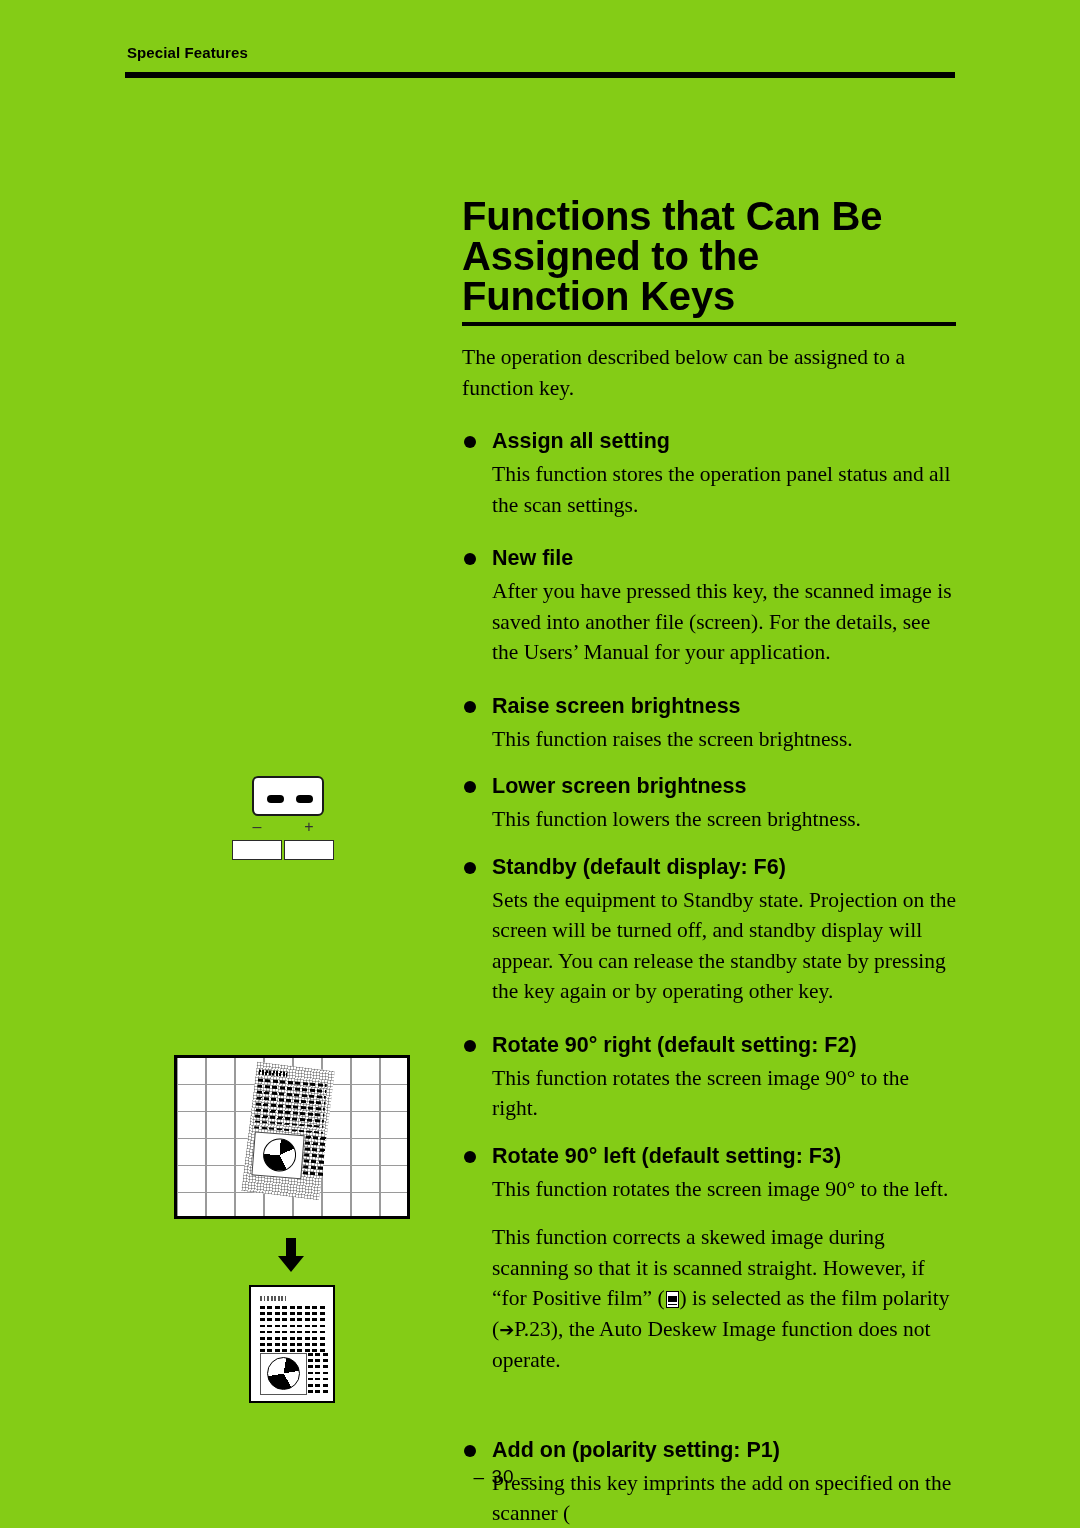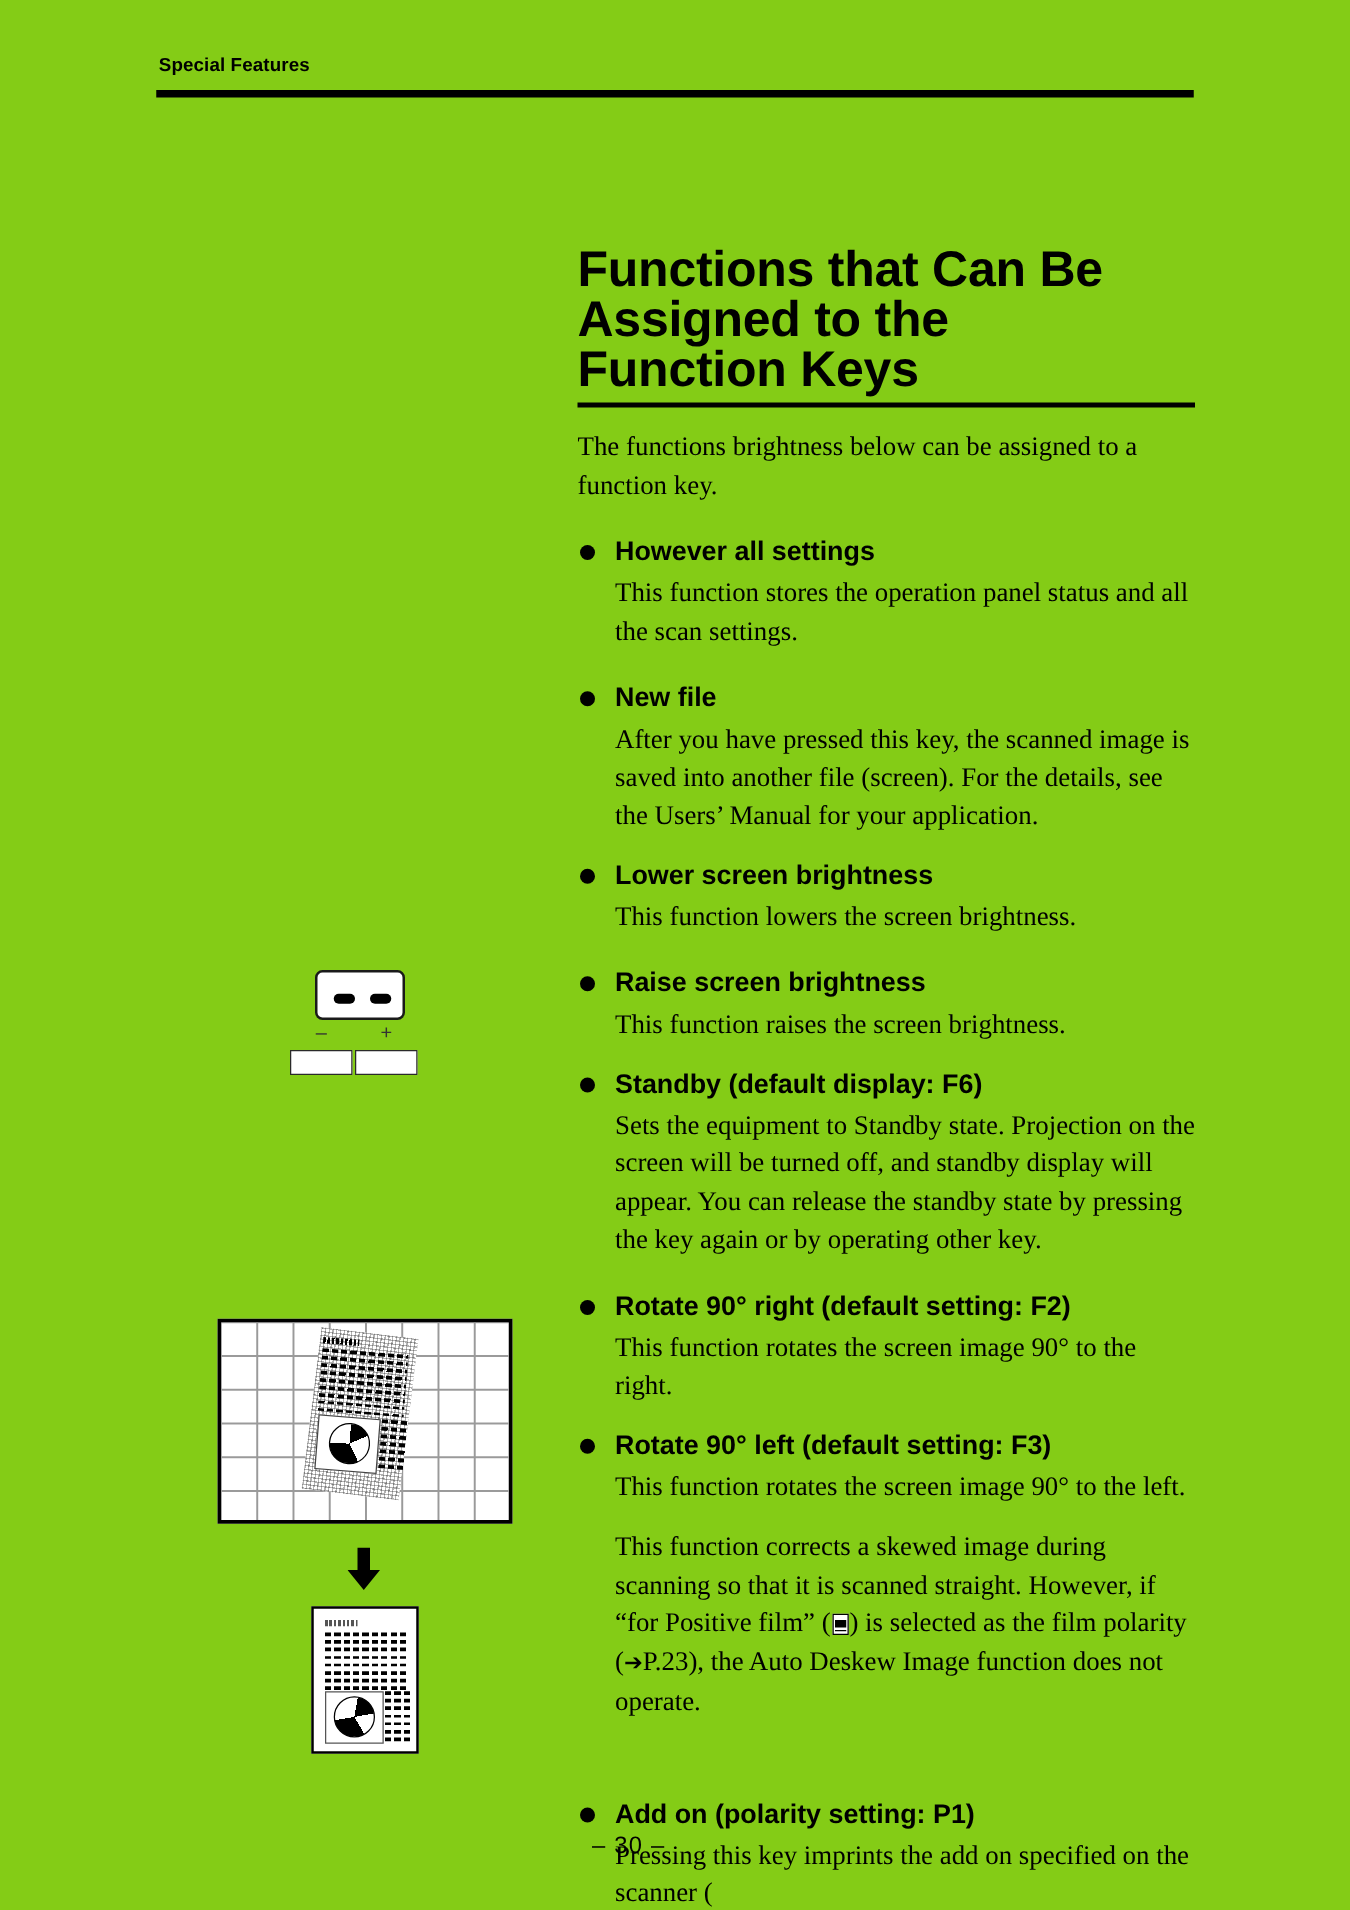--- a/index.html
+++ b/index.html
@@ -447,93 +447,93 @@
   </div>
 
   <div class="col-right">
 
     <h1 class="doc-title">
       <span>Functions that Can Be Assigned to the</span><br>
       <span>Function Keys</span>
     </h1>
     <div class="title-rule"></div>
 
-    <p class="body">The functions brightness below can be assigned to a function key.</p>
+    <p class="body">The operation described below can be assigned to a function key.</p>
 
     <div class="section">
       <div class="sec-head">
         <span class="bullet"></span>
-        <span>However all settings</span>
+        <span>Assign all setting</span>
       </div>
       <div class="sec-body">
         <p class="body">This function stores the operation panel status and all the scan settings.</p>
       </div>
     </div>
 
     <div class="section">
       <div class="sec-head">
         <span class="bullet"></span>
         <span>New file</span>
       </div>
       <div class="sec-body">
         <p class="body">After you have pressed this key, the scanned image is saved into another file (screen).  For the details, see the Users’ Manual for your application.</p>
       </div>
     </div>
 
+    <div class="section">
+      <div class="sec-head">
+        <span class="bullet"></span>
+        <span>Raise screen brightness</span>
+      </div>
+      <div class="sec-body">
+        <p class="body">This function raises the screen brightness.</p>
+      </div>
+    </div>
+
     <div class="section tight">
       <div class="sec-head">
         <span class="bullet"></span>
         <span>Lower screen brightness</span>
       </div>
       <div class="sec-body">
         <p class="body">This function lowers the screen brightness.</p>
       </div>
     </div>
 
+    <div class="section tight">
+      <div class="sec-head">
+        <span class="bullet"></span>
+        <span>Standby (default display: F6)</span>
+      </div>
+      <div class="sec-body">
+        <p class="body">Sets the equipment to Standby state.  Projection on the screen will be turned off, and standby display will appear.  You can release the standby state by pressing the key again or by operating other key.</p>
+      </div>
+    </div>
+
     <div class="section">
       <div class="sec-head">
         <span class="bullet"></span>
-        <span>Raise screen brightness</span>
-      </div>
-      <div class="sec-body">
-        <p class="body">This function raises the screen brightness.</p>
+        <span>Rotate 90° right (default setting: F2)</span>
+      </div>
+      <div class="sec-body">
+        <p class="body">This function rotates the screen image 90° to the right.</p>
       </div>
     </div>
 
     <div class="section tight">
       <div class="sec-head">
         <span class="bullet"></span>
-        <span>Standby (default display: F6)</span>
-      </div>
-      <div class="sec-body">
-        <p class="body">Sets the equipment to Standby state.  Projection on the screen will be turned off, and standby display will appear.  You can release the standby state by pressing the key again or by operating other key.</p>
-      </div>
-    </div>
-
-    <div class="section">
-      <div class="sec-head">
-        <span class="bullet"></span>
-        <span>Rotate 90° right (default setting: F2)</span>
-      </div>
-      <div class="sec-body">
-        <p class="body">This function rotates the screen image 90° to the right.</p>
+        <span>Rotate 90° left (default setting: F3)</span>
+      </div>
+      <div class="sec-body">
+        <p class="body">This function rotates the screen image 90° to the left.</p>
       </div>
     </div>
 
     <div class="section tight">
-      <div class="sec-head">
-        <span class="bullet"></span>
-        <span>Rotate 90° left (default setting: F3)</span>
-      </div>
-      <div class="sec-body">
-        <p class="body">This function rotates the screen image 90° to the left.</p>
-      </div>
-    </div>
-
-    <div class="section tight">
       <div class="sec-body">
         <p class="body"><span>This function corrects a skewed image during scanning so that it is scanned straight. However, if “for Positive film” (</span><span class="film-icon"></span><span>) is selected as the film polarity (</span><span class="arrow-glyph">➔</span><span>P.23</span><span>), the Auto Deskew Image function does not operate.</span></p>
       </div>
     </div>
 
     <div class="section extra">
       <div class="sec-head">
         <span class="bullet"></span>
         <span>Add on (polarity setting: P1)</span>
       </div>

